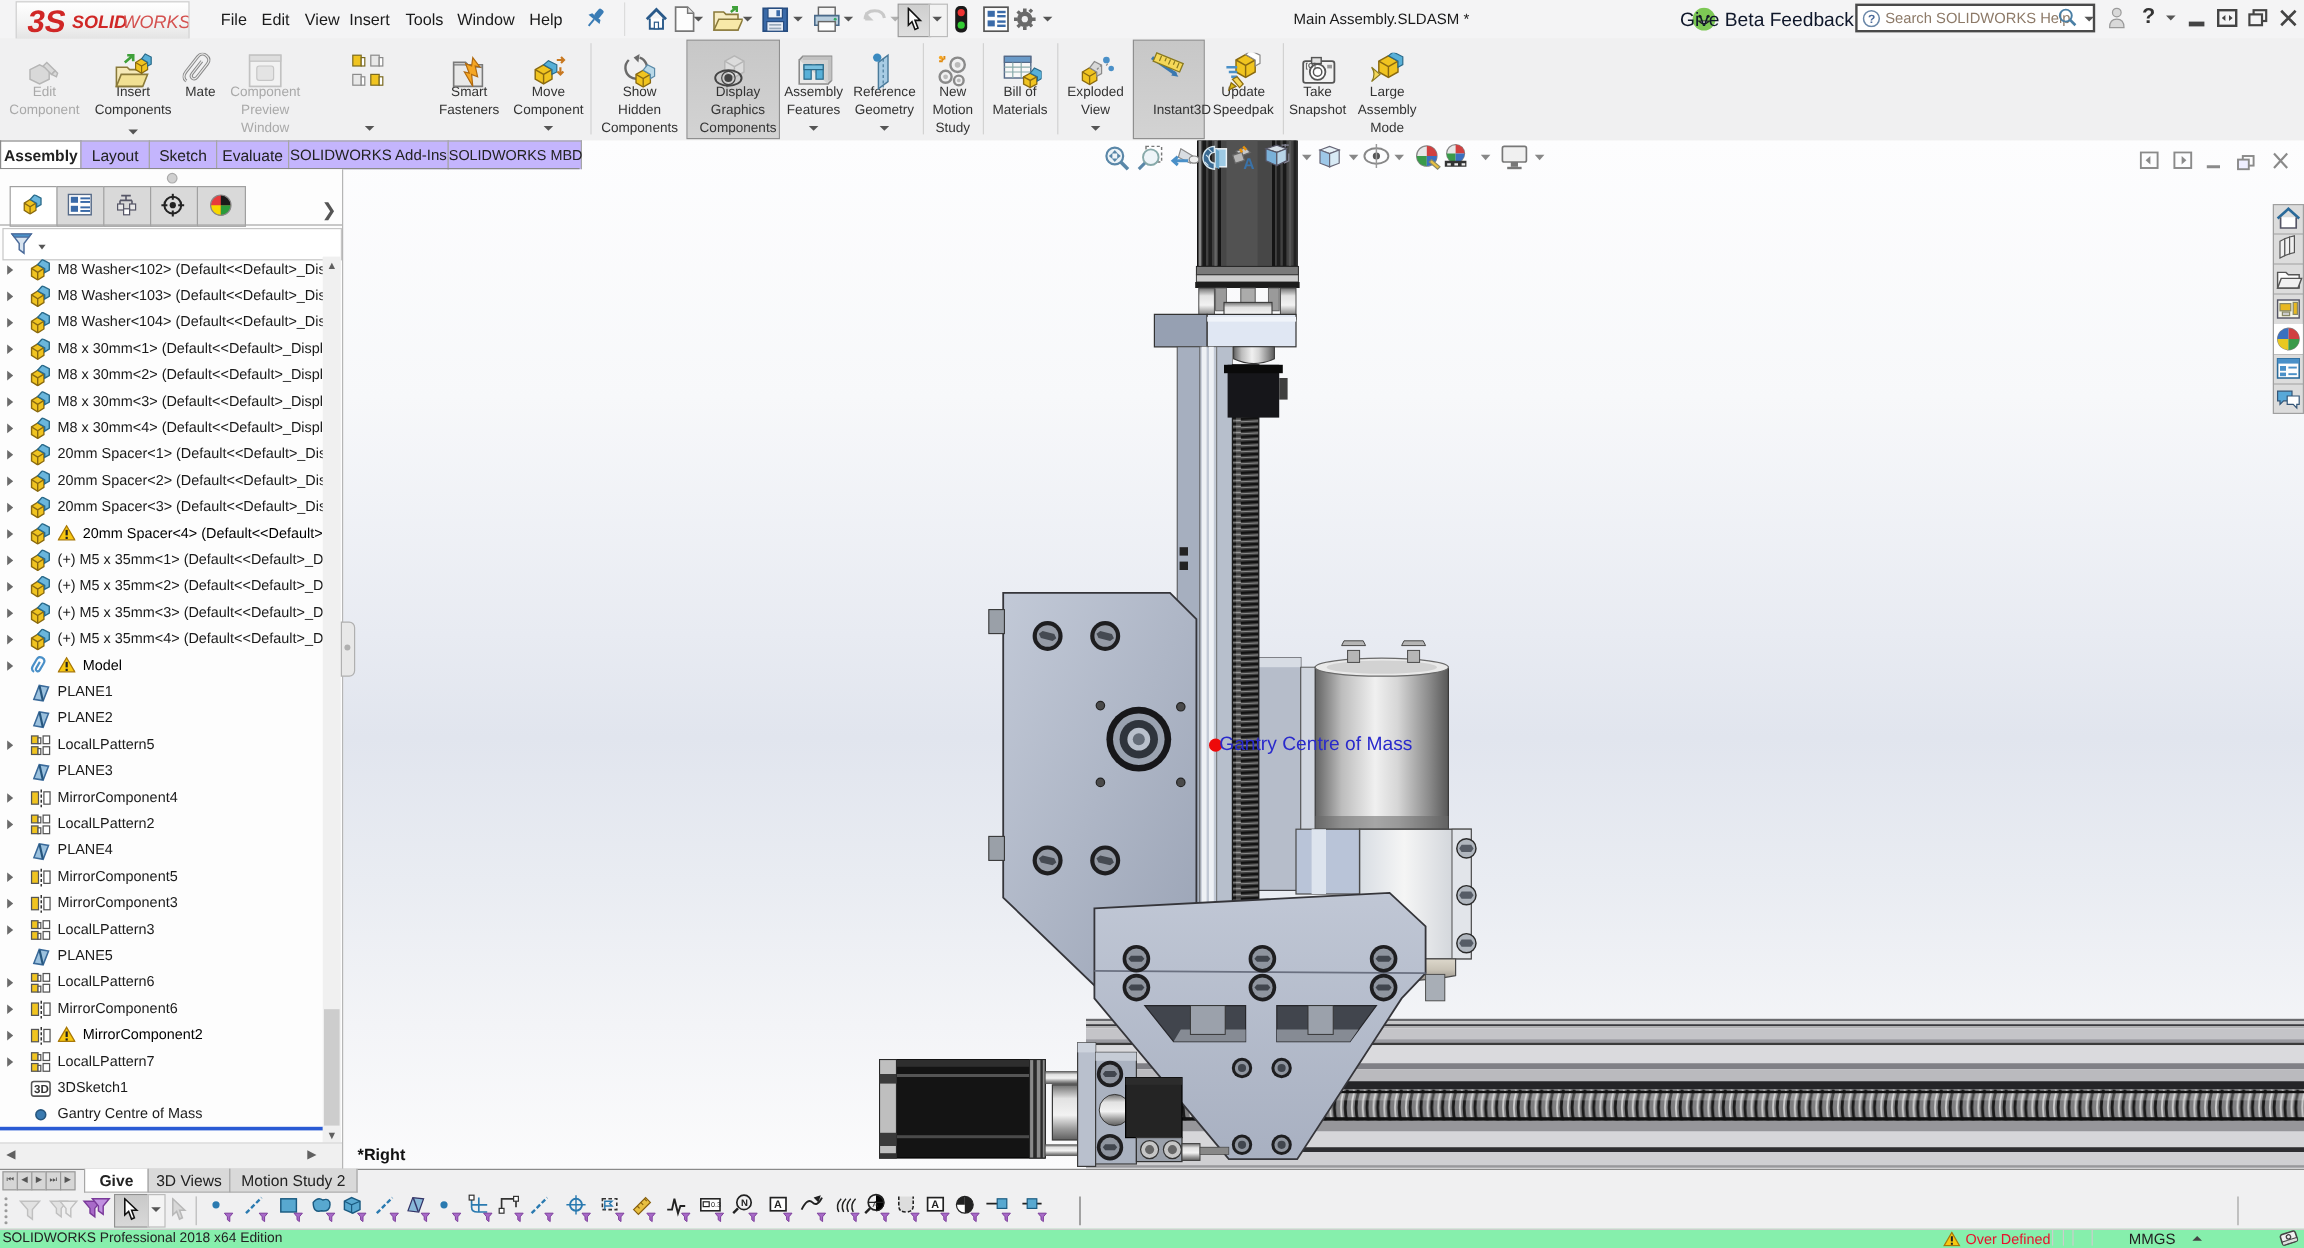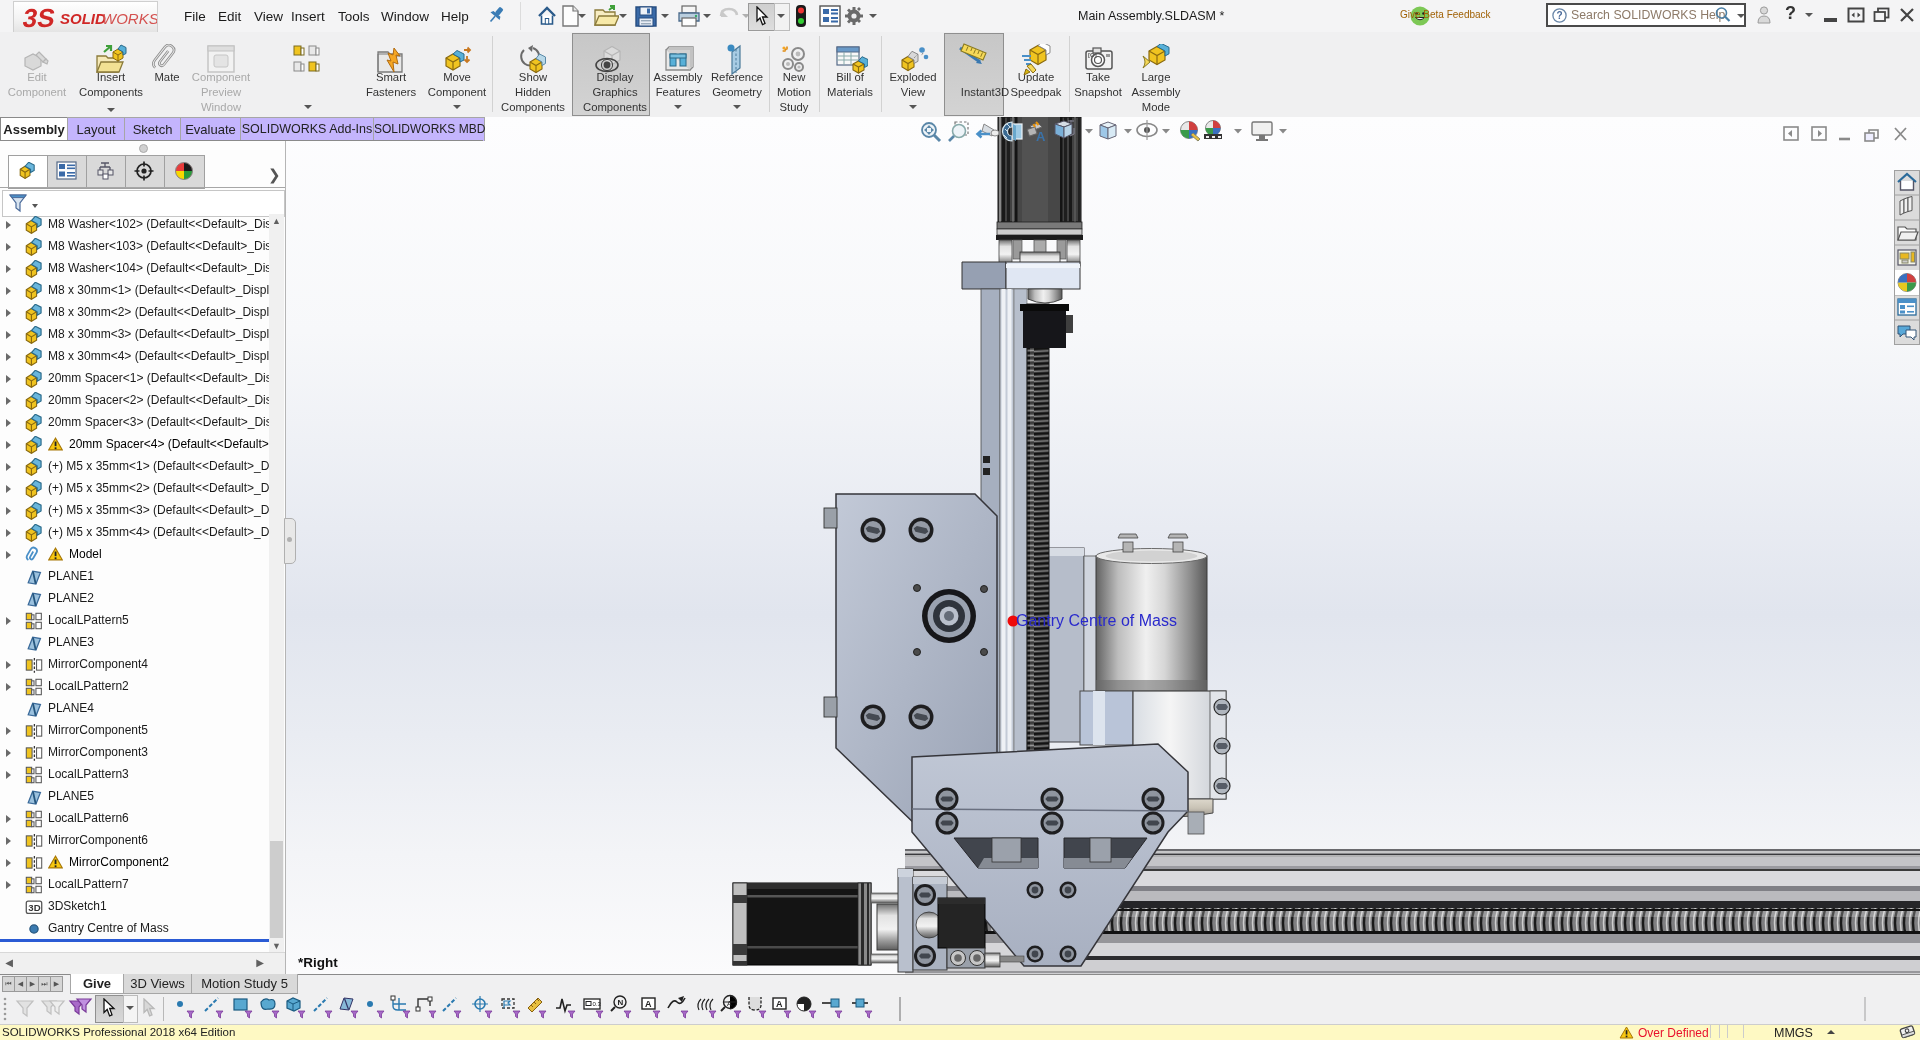--- a/index.html
+++ b/index.html
@@ -26,21 +26,21 @@
 .ptab{position:absolute;top:14px;height:32px;width:39px;background:#d9d9d9;border:1px solid #a0a0a0}
 .ptab.active{background:#ffffff}
 .trow{position:absolute;left:0;width:270px;height:22px;font-size:12px;color:#1a1a1a;white-space:nowrap;overflow:hidden}
 .trow .txt{position:absolute;left:48px;top:3px}
 .trow .txt.warn{color:#000000;left:69px}
 .arr{position:absolute;left:6px;top:7px;width:0;height:0;border-top:4.5px solid transparent;border-bottom:4.5px solid transparent;border-left:5.5px solid #6a6a6a}
 #bottombar{position:absolute;left:0;top:974px;width:1920px;height:20px;background:#f0f0f1}
 .btab{position:absolute;top:0;height:19px;background:#d9d9d9;border:1px solid #a6a6a6;border-top:none;font-size:13px;color:#222;text-align:center;line-height:19px}
 .btab.active{background:#ffffff;font-weight:bold}
 #sketchbar{position:absolute;left:0;top:994px;width:1920px;height:30px;background:#f0f0f1;border-bottom:1px solid #d9d9d9}
-#statusbar{position:absolute;left:0;top:1024px;width:1920px;height:16px;background:#fef9c3;font-size:12px;color:#222}
+#statusbar{position:absolute;left:0;top:1024px;width:1920px;height:16px;background:#86efac;font-size:12px;color:#222}
 </style></head><body>
 <div id="app">
 
 <div id="vp2"></div>
 <div id="viewport"></div>
 
 <div id="titlebar">
 <div id="logo">
 <svg width="143" height="30" viewBox="0 0 143 30">
 <g transform="skewX(-10)">
@@ -132,21 +132,21 @@
       </svg>
 <div class="caret" style="left:869px;top:14px"></div>
 
 <div class="abs" style="left:1078px;top:9px;font-size:12.5px;color:#1a1a1a">Main Assembly.SLDASM *</div>
 <svg class="ico" style="left:1410px;top:6px" width="20" height="20" viewBox="0 0 20 20">
         <circle cx="10" cy="10" r="9.5" fill="#7dc855"></circle>
         <circle cx="6.5" cy="7.5" r="1.3" fill="#222"></circle>
         <circle cx="13.5" cy="7.5" r="1.3" fill="#222"></circle>
         <path d="M5.5 11.5 q4.5 4.5 9 0z" fill="#fff" stroke="#222" stroke-width="1"></path>
       </svg>
-<div class="abs" style="left:1400px;top:9px;font-size:10px;color:#a16207">Give Beta Feedback</div>
+<div class="abs" style="left:1400px;top:9px;font-size:16px;color:#0f172a">Give Beta Feedback</div>
 
 <div class="abs" style="left:1546px;top:3px;width:200px;height:24px;background:#fff;border:2px solid #4a4a4a;box-sizing:border-box"></div>
 <svg class="ico" style="left:1552px;top:8px" width="15" height="15" viewBox="0 0 15 15">
         <circle cx="7.5" cy="7.5" r="6.6" fill="none" stroke="#6a87a8" stroke-width="1.3"></circle>
         <text x="4.6" y="11" font-size="10" font-weight="bold" fill="#4a6a9a">?</text>
       </svg>
 <div class="abs" style="left:1571px;top:8px;font-size:12.3px;color:#8d7a68">Search SOLIDWORKS Help</div>
 <svg class="ico" style="left:1714px;top:6px" width="18" height="18" viewBox="0 0 18 18">
         <circle cx="7.5" cy="7" r="5" fill="none" stroke="#4a7fa5" stroke-width="1.6"></circle>
         <path d="M11 10.5 L15.5 15" stroke="#4a7fa5" stroke-width="2.2"></path>
@@ -1206,21 +1206,21 @@
 <div class="abs" style="left:0;top:0;width:1920px;height:1px;background:#8a8a8a"></div>
 <g> </g>
 <div class="abs" style="left:2px;top:2px;width:60px;height:15px"></div>
 <div class="abs" style="left:2px;top:2px;width:11px;height:14px;background:#d6d6d6;border:1px solid #9a9a9a;font-size:7px;color:#555;text-align:center;line-height:14px">⏮</div>
 <div class="abs" style="left:14px;top:2px;width:11px;height:14px;background:#d6d6d6;border:1px solid #9a9a9a;font-size:7px;color:#555;text-align:center;line-height:14px">◀</div>
 <div class="abs" style="left:26px;top:2px;width:11px;height:14px;background:#d6d6d6;border:1px solid #9a9a9a;font-size:7px;color:#555;text-align:center;line-height:14px">▶</div>
 <div class="abs" style="left:38px;top:2px;width:11px;height:14px;background:#d6d6d6;border:1px solid #9a9a9a;font-size:7px;color:#555;text-align:center;line-height:14px">⏭</div>
 <div class="abs" style="left:50px;top:2px;width:11px;height:14px;background:#d6d6d6;border:1px solid #9a9a9a;font-size:7px;color:#555;text-align:center;line-height:14px">▶</div>
 <div class="btab active" style="left:70px;width:52px">Give</div>
 <div class="btab" style="left:123px;width:67px">3D Views</div>
-<div class="btab" style="left:191px;width:105px">Motion Study 5</div>
+<div class="btab" style="left:191px;width:105px">Motion Study 2</div>
 </div>
 
 <div id="sketchbar">
 <svg class="abs" style="left:2px;top:3px" width="6" height="24" viewBox="0 0 6 24">
         <g fill="#9a9a9a">
           <circle cx="3" cy="2" r="1.3"></circle>
           <circle cx="3" cy="7" r="1.3"></circle>
           <circle cx="3" cy="12" r="1.3"></circle>
           <circle cx="3" cy="17" r="1.3"></circle>
           <circle cx="3" cy="22" r="1.3"></circle>

